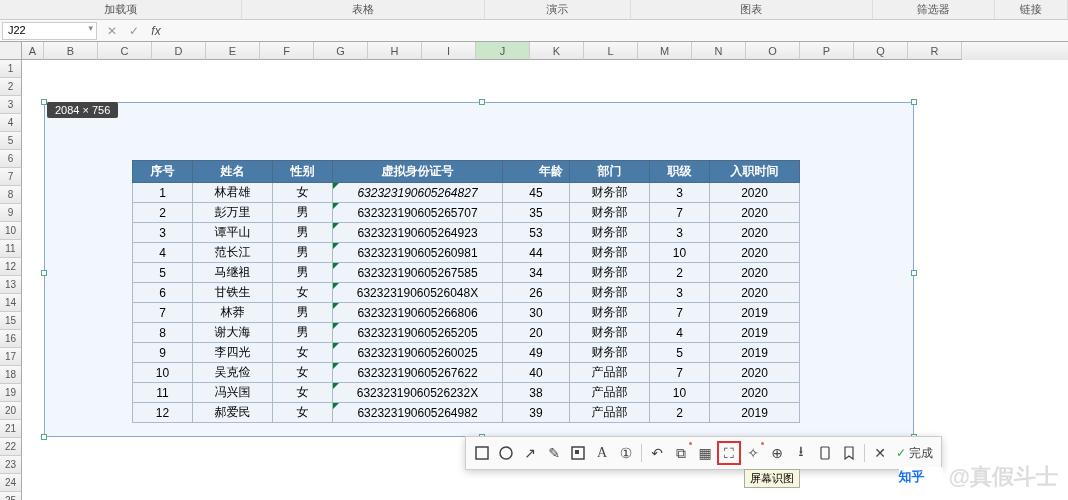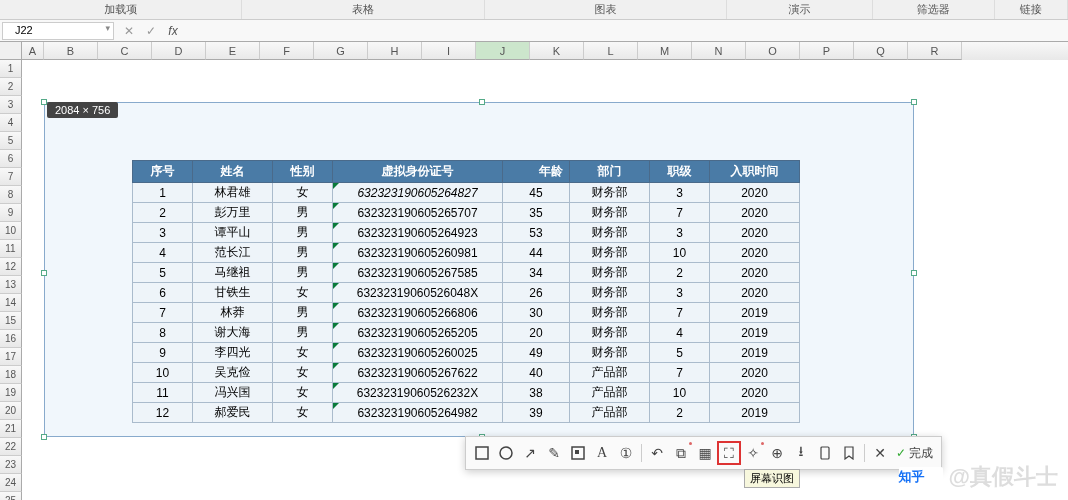--- a/index.html
+++ b/index.html
@@ -27,26 +27,26 @@
       padding-top: 2px;
     }
     .formula-bar {
       display: flex;
       align-items: center;
       height: 22px;
       background: #f8f8f8;
       border-bottom: 1px solid #aaa;
     }
     .name-box {
-      width: 112px;
+      width: 95px;
       background: #fff;
       border: 1px solid #ccc;
       height: 18px;
       margin: 0 4px 0 2px;
-      padding: 1px 12px;
+      padding: 1px 5px;
       font-size: 11px;
       position: relative;
     }
     .name-box::after {
       content: "▾";
       position: absolute;
       right: 3px;
       top: 0;
       font-size: 9px;
       color: #888;
@@ -206,22 +206,22 @@
       border-radius: 2px;
     }
     .dot { position: absolute; width:3px;height:3px;background:#d66;border-radius:50%; }
   </style>
 </head>
 <body>
 
 <div class="ribbon-groups">
   <div class="ribbon-group">加载项</div>
   <div class="ribbon-group">表格</div>
+  <div class="ribbon-group" style="flex:0.6">演示</div>
   <div class="ribbon-group">图表</div>
-  <div class="ribbon-group" style="flex:0.6">演示</div>
   <div class="ribbon-group" style="flex:0.5">筛选器</div>
   <div class="ribbon-group" style="flex:0.3">链接</div>
 </div>
 
 <div class="formula-bar">
   <div class="name-box">J22</div>
   <div class="fb-btn">✕</div>
   <div class="fb-btn">✓</div>
   <div class="fb-btn fb-fx">fx</div>
 </div>

